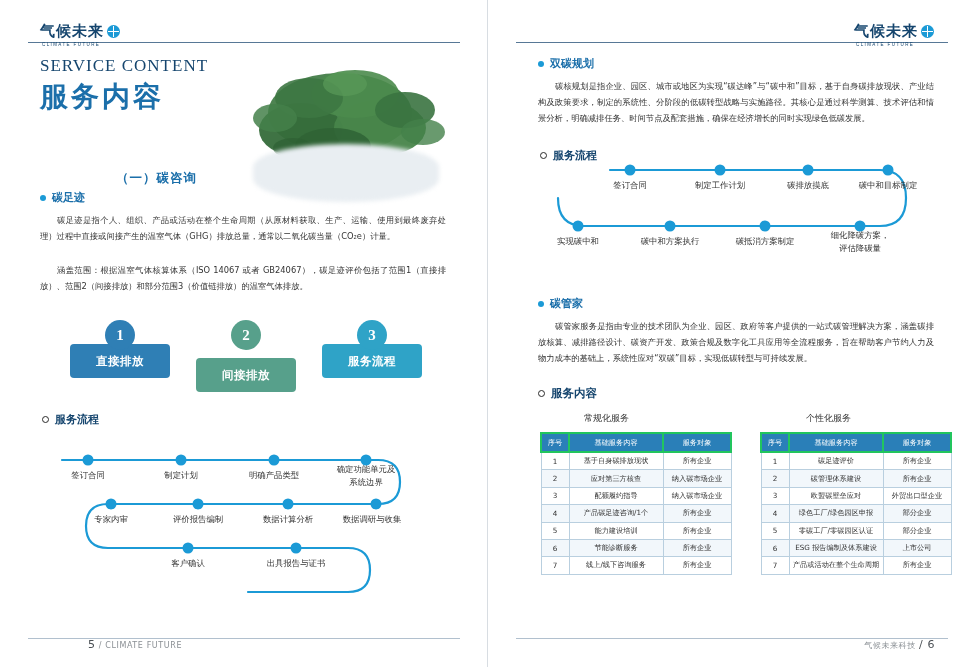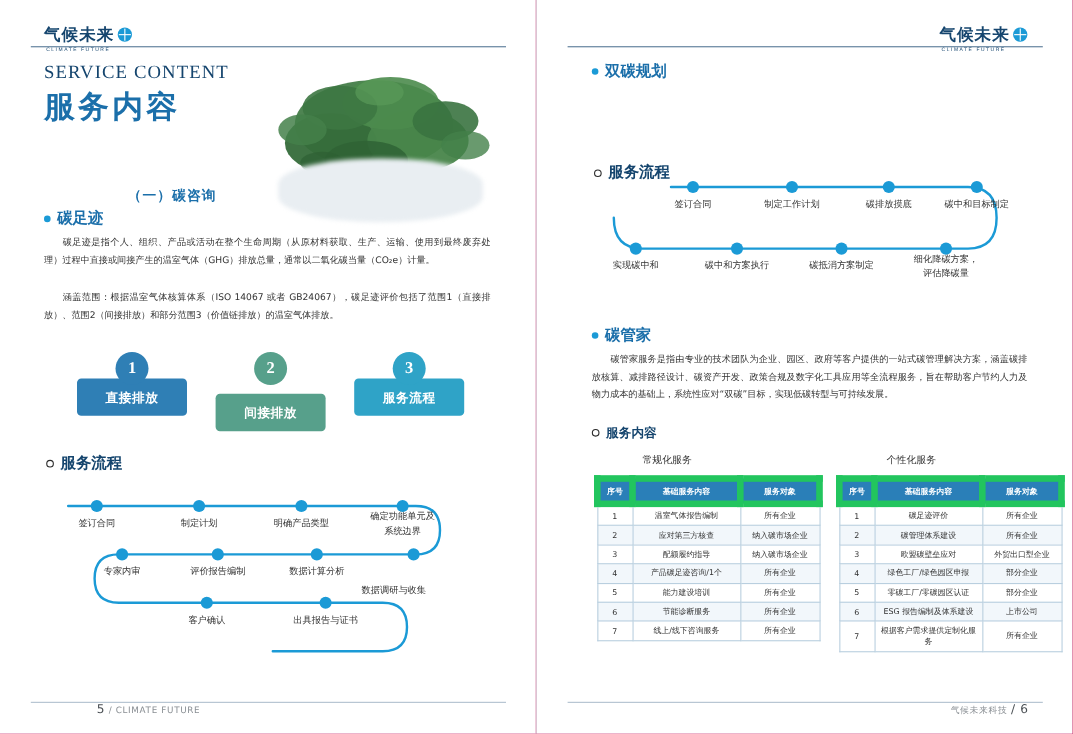--- a/index.html
+++ b/index.html
@@ -3,41 +3,41 @@
 <meta charset="utf-8">
 <style>
   html,body{margin:0;padding:0;}
   body{
     width:975px;height:667px;
     background:#ffffff;
     font-family:"Liberation Sans","DejaVu Sans",sans-serif;
     color:#222;
     overflow:hidden;
   }
-  .spread{position:relative;width:975px;height:667px;background:#be185d;}
+  .spread{position:relative;width:975px;height:667px;background:#c4b5fd;}
   .page{position:absolute;top:0;height:667px;background:#fff;}
   .page-left{left:0;width:487px;}
   .page-right{left:488px;width:487px;}
   .gutter{position:absolute;left:487px;top:0;width:1px;height:667px;background:#d8dde2;}
   .hdr-rule{position:absolute;height:1px;background:#1f4b73;opacity:.75;}
 
   
   .logo{position:absolute;display:flex;align-items:center;gap:3px;}
   .logo .cn{font-size:15px;font-weight:bold;color:#15456e;letter-spacing:1px;font-family:"DejaVu Sans",sans-serif;}
   .logo .globe{width:13px;height:13px;border-radius:50%;background:#1b9ad6;display:inline-block;position:relative;}
   .logo .globe:after{content:"";position:absolute;left:1px;top:6px;width:11px;height:1px;background:#fff;}
   .logo .globe:before{content:"";position:absolute;left:6px;top:1px;width:1px;height:11px;background:#fff;}
   .logo .sub{font-size:4.5px;color:#15456e;letter-spacing:1.4px;position:absolute;bottom:-6px;left:2px;}
 
   
   .svc-en{position:absolute;left:40px;top:56px;font-size:17px;color:#15456e;letter-spacing:1px;font-family:"Liberation Serif",serif;}
   .svc-cn{position:absolute;left:40px;top:78px;font-size:28px;font-weight:bold;color:#1b6faa;letter-spacing:3px;font-family:"DejaVu Sans",sans-serif;}
   .sec-head{position:absolute;font-size:12.5px;font-weight:bold;color:#1b6faa;letter-spacing:1px;font-family:"DejaVu Sans",sans-serif;margin-top:24px;}
 
-  .bullet-head{position:absolute;display:flex;align-items:center;gap:6px;font-size:14px;font-weight:bold;color:#1b6faa;font-family:"DejaVu Sans",sans-serif;}
+  .bullet-head{position:absolute;display:flex;align-items:center;gap:6px;font-size:11px;font-weight:bold;color:#1b6faa;font-family:"DejaVu Sans",sans-serif;}
   .bullet-head .dot{width:6px;height:6px;border-radius:50%;background:#1b9ad6;display:inline-block;}
   .bullet-head.dark{color:#15456e;}
   .bullet-head .dot.hollow{background:#fff;border:1.6px solid #2b2b2b;width:5px;height:5px;}
 
   .para{position:absolute;font-size:8.3px;line-height:1.95;color:#333;text-align:justify;font-family:"DejaVu Sans",sans-serif;}
 
   
   .tree-wrap{position:absolute;left:245px;top:58px;width:215px;height:160px;}
   .tree-shadow{position:absolute;left:8px;top:86px;width:186px;height:58px;background:#e9eef2;border-radius:50%/40%;filter:blur(2px);}
 
@@ -49,21 +49,21 @@
   .flow{position:absolute;}
   .flow svg{display:block;}
   .flow .lbl{position:absolute;font-size:8.4px;color:#333;white-space:nowrap;font-family:"DejaVu Sans",sans-serif;text-align:center;}
 
   .pagefoot{position:absolute;bottom:16px;font-size:8px;color:#8a8f94;letter-spacing:.6px;font-family:"DejaVu Sans",sans-serif;}
   .pagefoot b{color:#4a4f54;font-size:11px;font-weight:normal;}
 
   
   .tbl-title{position:absolute;font-size:9px;color:#333;font-family:"DejaVu Sans",sans-serif;}
   table.t{position:absolute;border-collapse:collapse;font-size:7.2px;font-family:"DejaVu Sans",sans-serif;}
-  table.t th{background:#2a7fb8;color:#fff;font-weight:bold;border:6px solid #22c55e;padding:3.5px 2px;text-align:center;}
+  table.t th{background:#2a7fb8;color:#fff;font-weight:normal;border:2px solid #22c55e;padding:3.5px 2px;text-align:center;}
   table.t td{border:1px solid #b9cfdf;padding:3.2px 2px;text-align:center;color:#333;background:#fff;}
   table.t tr:nth-child(even) td{background:#f2f7fb;}
   .c-no{width:22px;}
   .c-mid{width:88px;}
   .c-obj{width:62px;}
 </style>
 </head>
 <body>
 
 <div class="spread">
@@ -154,21 +154,21 @@
       </svg>
       <div class="lbl" style="left:8px;top:40px;width:64px;">签订合同</div>
       <div class="lbl" style="left:101px;top:40px;width:64px;">制定计划</div>
       <div class="lbl" style="left:186px;top:40px;width:80px;">明确产品类型</div>
       <div class="lbl" style="left:276px;top:33px;width:84px;white-space:pre-line;line-height:1.5;">确定功能单元及
 系统边界</div>
 
       <div class="lbl" style="left:31px;top:84px;width:64px;">专家内审</div>
       <div class="lbl" style="left:114px;top:84px;width:72px;">评价报告编制</div>
       <div class="lbl" style="left:204px;top:84px;width:72px;">数据计算分析</div>
-      <div class="lbl" style="left:270px;top:84px;width:80px;margin-top:17px;">数据调研与收集</div>
+      <div class="lbl" style="left:284px;top:84px;width:80px;">数据调研与收集</div>
 
       <div class="lbl" style="left:108px;top:128px;width:64px;">客户确认</div>
       <div class="lbl" style="left:208px;top:128px;width:80px;">出具报告与证书</div>
     </div>
 
     <div class="hdr-rule" style="left:28px;top:638px;width:432px;opacity:.35;"></div>
     <div class="pagefoot" style="left:40px;margin-left:48px;">
       <b>5</b>
       <span>/ CLIMATE FUTURE</span>
     </div>
@@ -182,20 +182,21 @@
       <span class="cn">气候未来</span>
       <span class="globe"></span>
       <span class="sub">CLIMATE FUTURE</span>
     </div>
 
     <div class="bullet-head" style="left:50px;top:56px;">
       <span class="dot"></span>
       <span>双碳规划</span>
     </div>
 
+    <div class="para" style="left:50px;top:78px;width:396px;text-indent:17px;">碳核规划是指企业、园区、城市或地区为实现“碳达峰”与“碳中和”目标，基于自身碳排放现状、产业结构及政策要求，制定的系统性、分阶段的低碳转型战略与实施路径。其核心是通过科学测算、技术评估和情景分析，明确减排任务、时间节点及配套措施，确保在经济增长的同时实现绿色低碳发展。</div>
 
     <div class="bullet-head dark" style="left:52px;top:148px;">
       <span class="dot hollow"></span>
       <span>服务流程</span>
     </div>
 
     <div class="flow" style="left:52px;top:160px;width:400px;height:110px;">
       <svg width="400" height="110" viewBox="0 0 400 110">
         <path d="M70 10 H340 Q366 10 366 38 Q366 66 340 66 H44 Q18 66 18 38" fill="none" stroke="#1b9ad6" stroke-width="2.2" stroke-linecap="round"></path>
         <circle cx="90" cy="10" r="5.5" fill="#1b9ad6"></circle>
@@ -238,21 +239,21 @@
       <thead>
         <tr>
           <th class="c-no">序号</th>
           <th class="c-mid">基础服务内容</th>
           <th class="c-obj">服务对象</th>
         </tr>
       </thead>
       <tbody>
           <tr>
             <td class="c-no">1</td>
-            <td class="c-mid">温室气体报告编制</td>
+            <td class="c-mid">基于自身碳排放现状</td>
             <td class="c-obj">所有企业</td>
           </tr>
           <tr>
             <td class="c-no">2</td>
             <td class="c-mid">应对第三方核查</td>
             <td class="c-obj">纳入碳市场企业</td>
           </tr>
           <tr>
             <td class="c-no">3</td>
             <td class="c-mid">配额履约指导</td>
@@ -315,21 +316,21 @@
             <td class="c-mid">零碳工厂/零碳园区认证</td>
             <td class="c-obj">部分企业</td>
           </tr>
           <tr>
             <td class="c-no">6</td>
             <td class="c-mid">ESG 报告编制及体系建设</td>
             <td class="c-obj">上市公司</td>
           </tr>
           <tr>
             <td class="c-no">7</td>
-            <td class="c-mid">根据客户需求提供定制化服务</td>
+            <td class="c-mid">产品或活动在整个生命周期</td>
             <td class="c-obj">所有企业</td>
           </tr>
         </tbody>
     </table>
 
     <div class="hdr-rule" style="left:28px;top:638px;width:432px;opacity:.35;"></div>
     <div class="pagefoot" style="right:40px;">
       <span>气候未来科技</span>
       <b>/ 6</b>
     </div>

